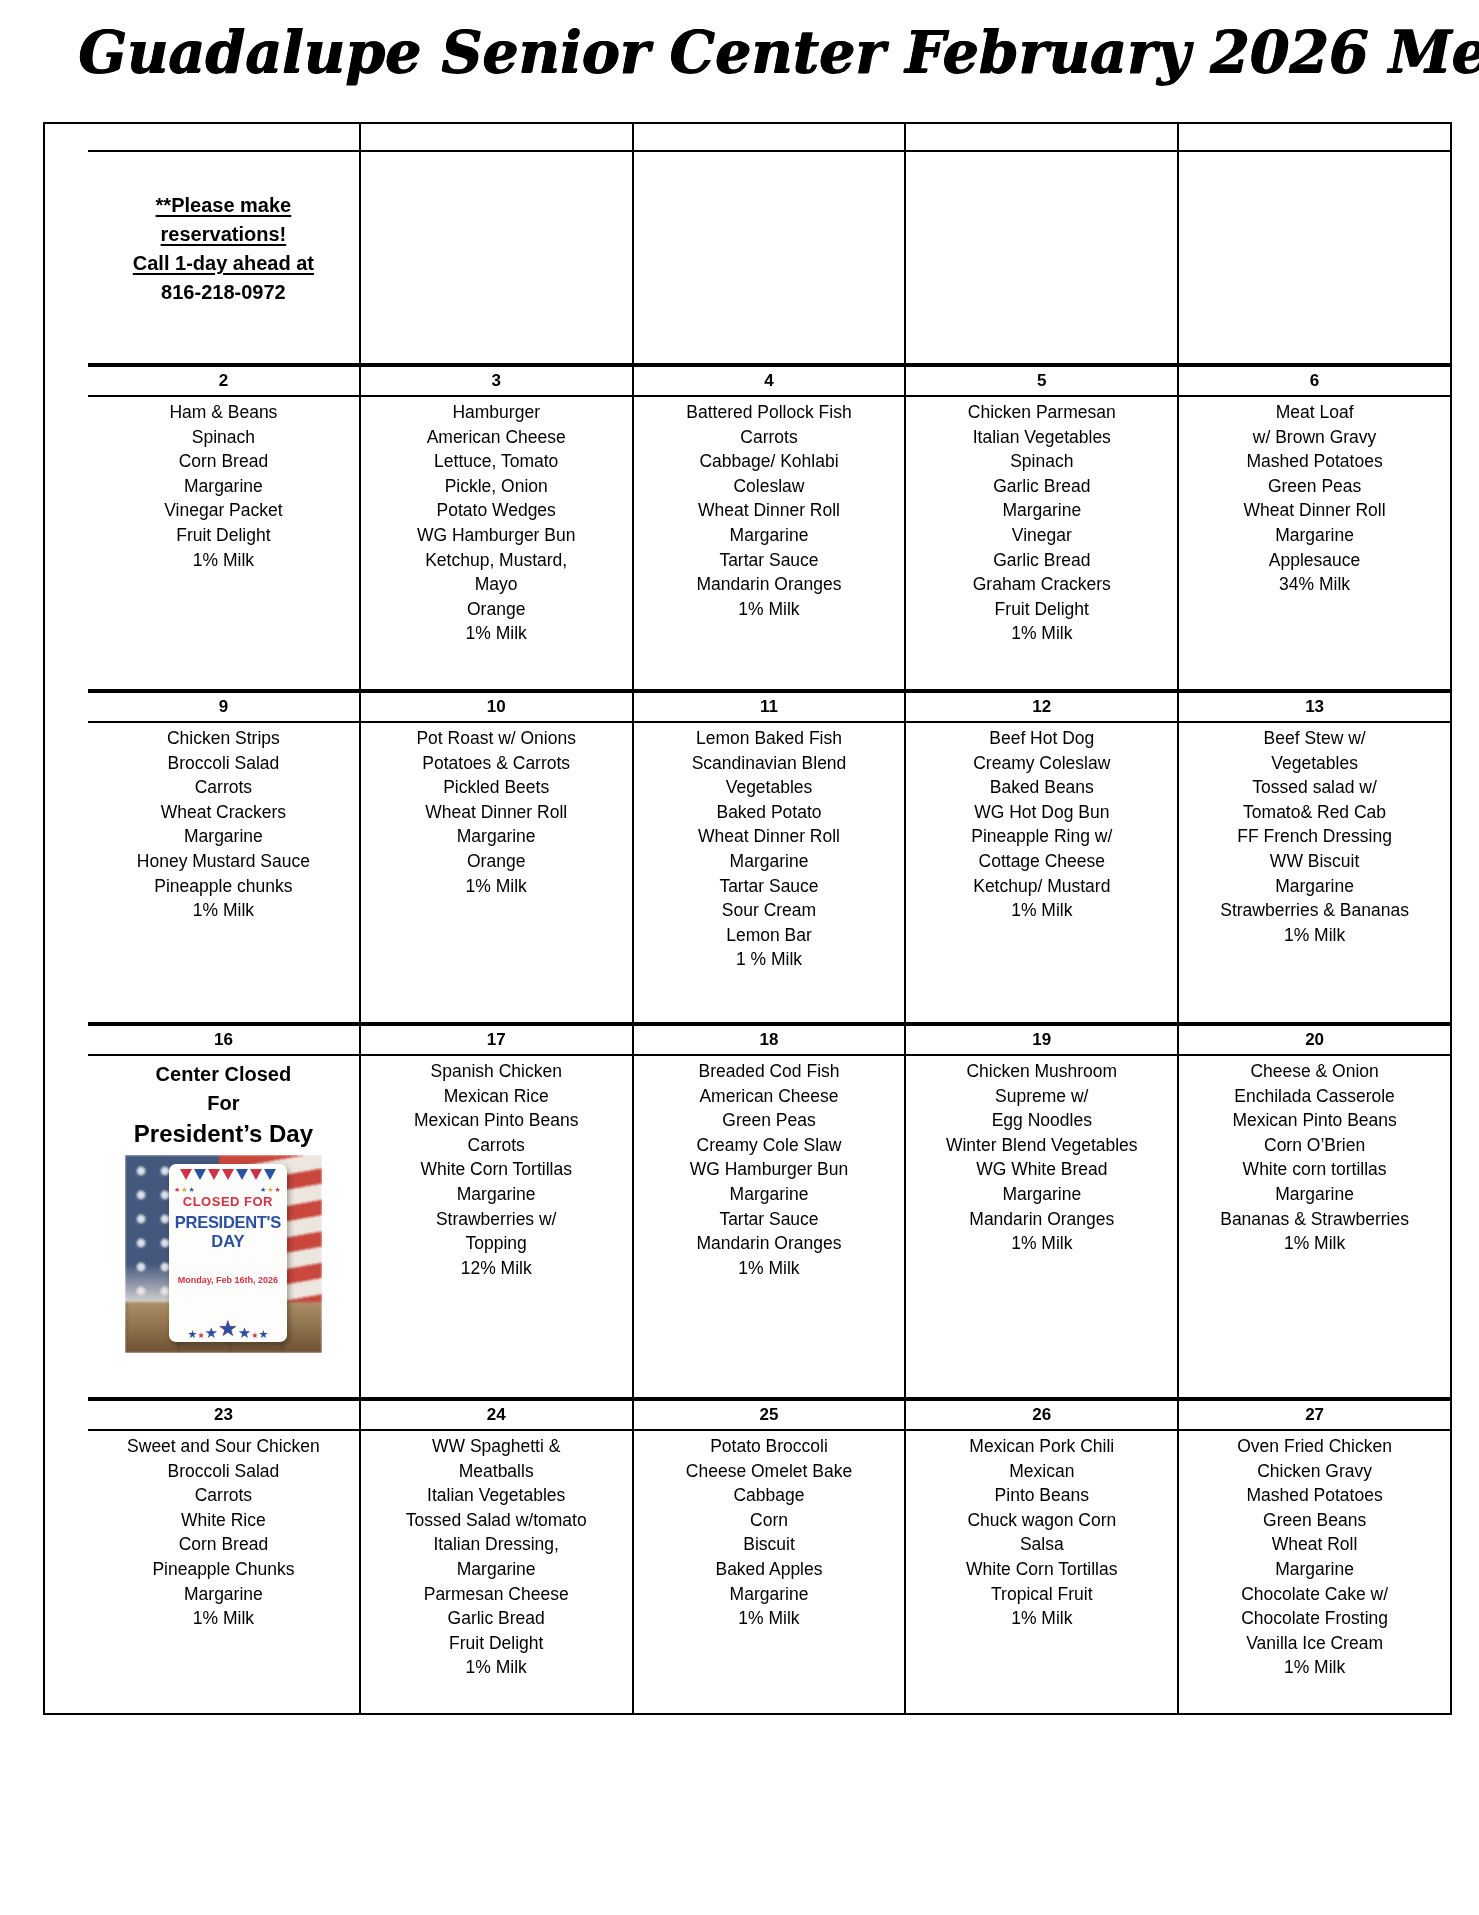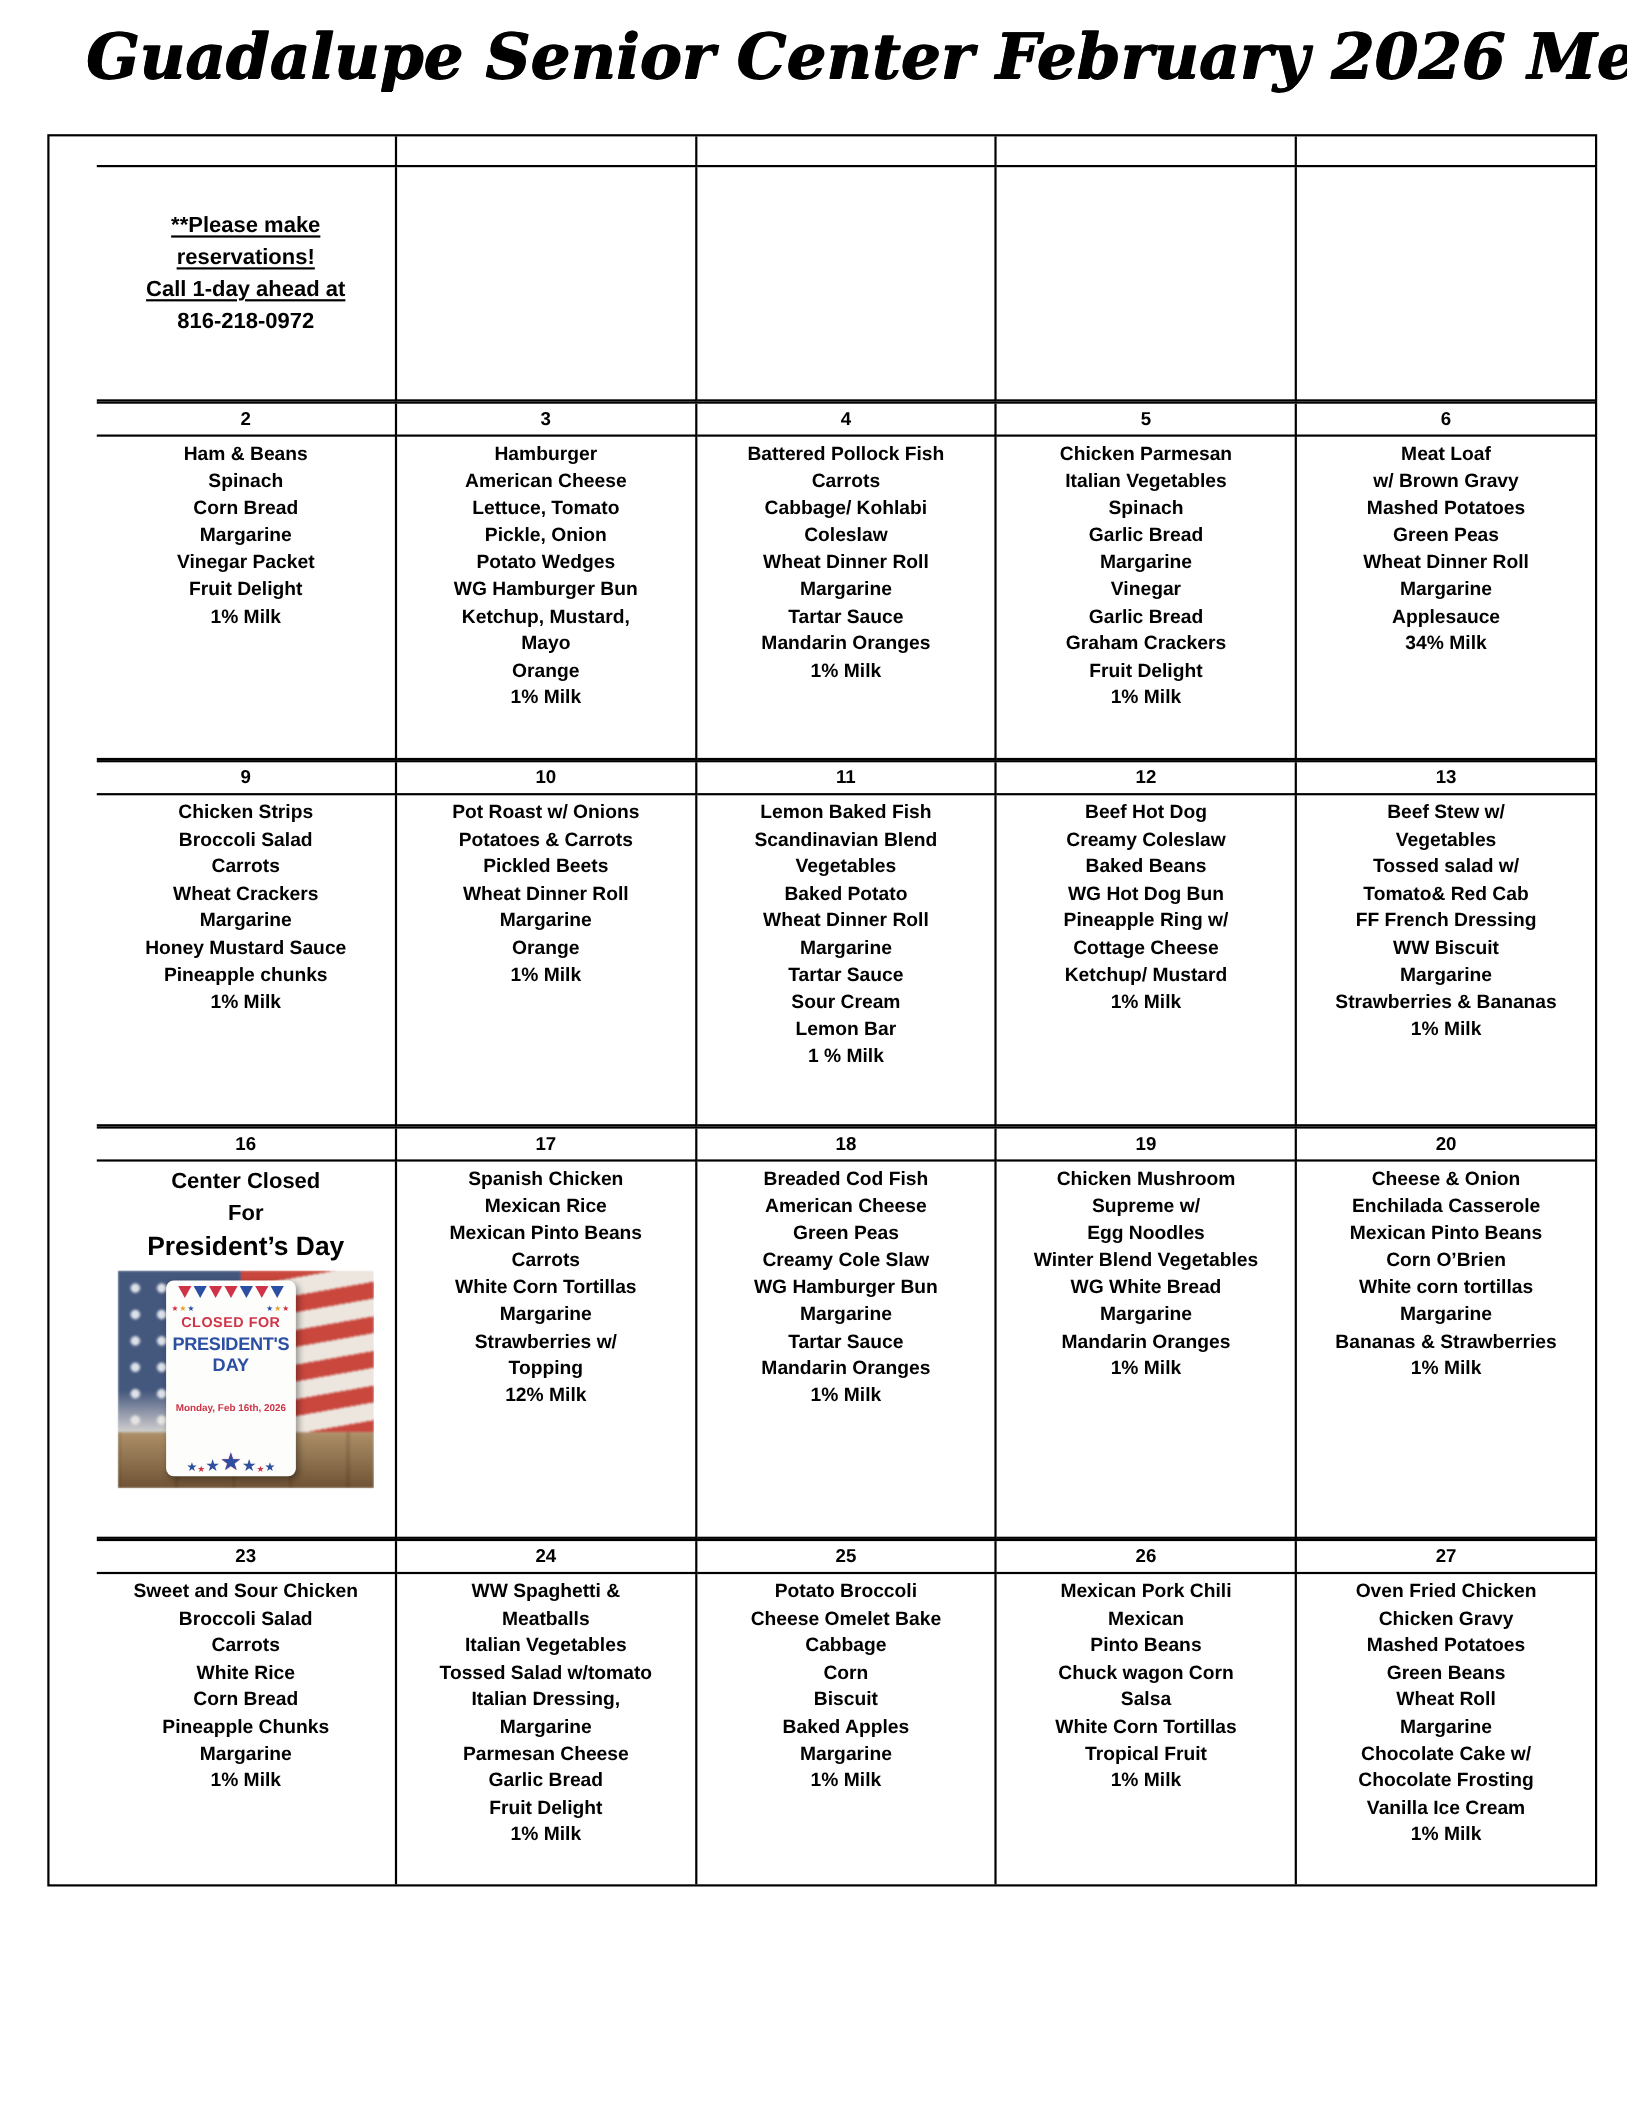--- a/index.html
+++ b/index.html
@@ -30,38 +30,38 @@
   .r-date{height:30px;}
   .r-m1{height:294px;}
   .r-m2{height:301px;}
   .r-m3{height:343px;}
   .r-m4{height:282px;}
 
   .date-cell{
     text-align:center;font-weight:700;font-size:17px;line-height:27px;
   }
   .menu-cell{
-    text-align:center;font-weight:700;font-size:17.5px;line-height:24.6px;
+    text-align:center;font-weight:400;font-size:17.5px;line-height:24.6px;
     white-space:pre-line;padding-top:3px;
   }
   .res-cell{
     text-align:center;font-weight:700;font-size:20px;line-height:29px;
     padding-top:10px;white-space:pre-line;
   }
   .res-underline{text-decoration:underline;text-decoration-thickness:2px;text-underline-offset:3px;}
   .res-phone{margin-top:0px;}
 
   
   .closed-cell{text-align:center;}
   .closed-title{font-weight:700;font-size:20px;line-height:29px;padding-top:4px;}
   .closed-for{font-weight:700;font-size:20px;line-height:29px;}
   .closed-holiday{font-weight:700;font-size:24px;line-height:32px;}
 
   .pd-image{
-    position:relative;width:233px;height:198px;margin:5px auto 0 auto;overflow:hidden;
+    position:relative;width:197px;height:198px;margin:5px auto 0 auto;overflow:hidden;
   }
   .pd-bg{position:absolute;inset:0;filter:blur(1.2px);}
   .flag-union{
     position:absolute;left:0;top:0;width:48%;height:74%;
     background-color:#44577d;
     background-image:radial-gradient(circle, #dde2ea 3.5px, rgba(221,226,234,0) 5px);
     background-size:24px 24px;background-position:4px 4px;
   }
   .flag-stripes{
     position:absolute;left:48%;top:0;width:52%;height:74%;

